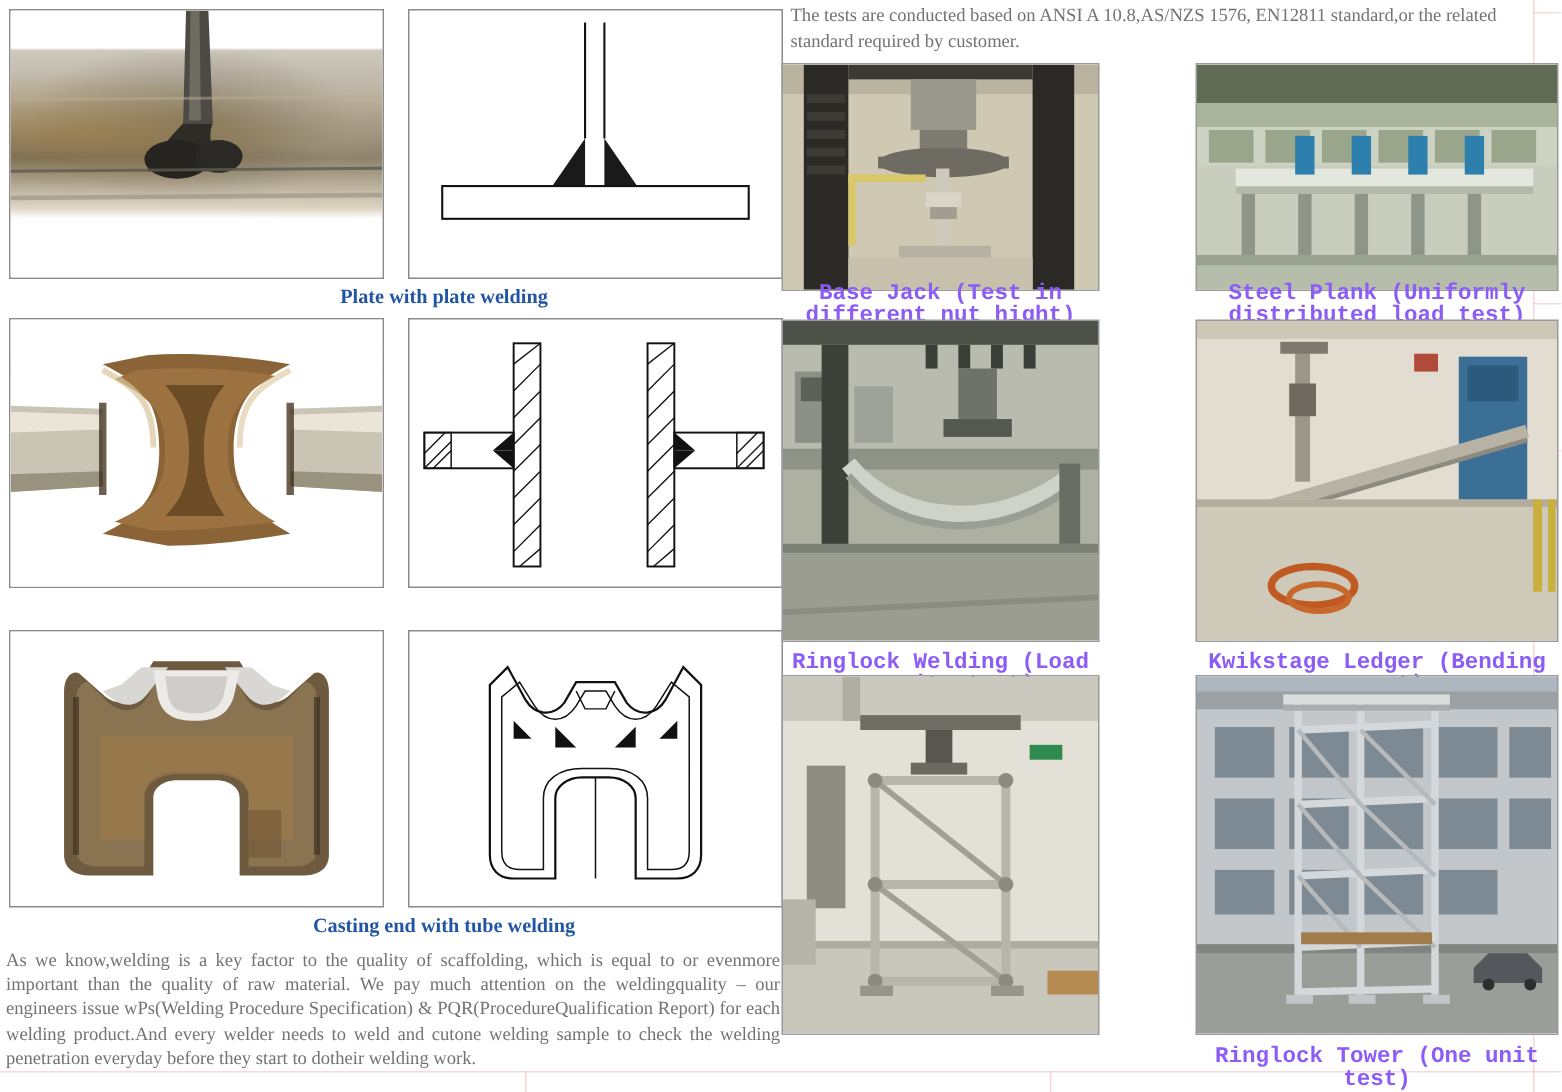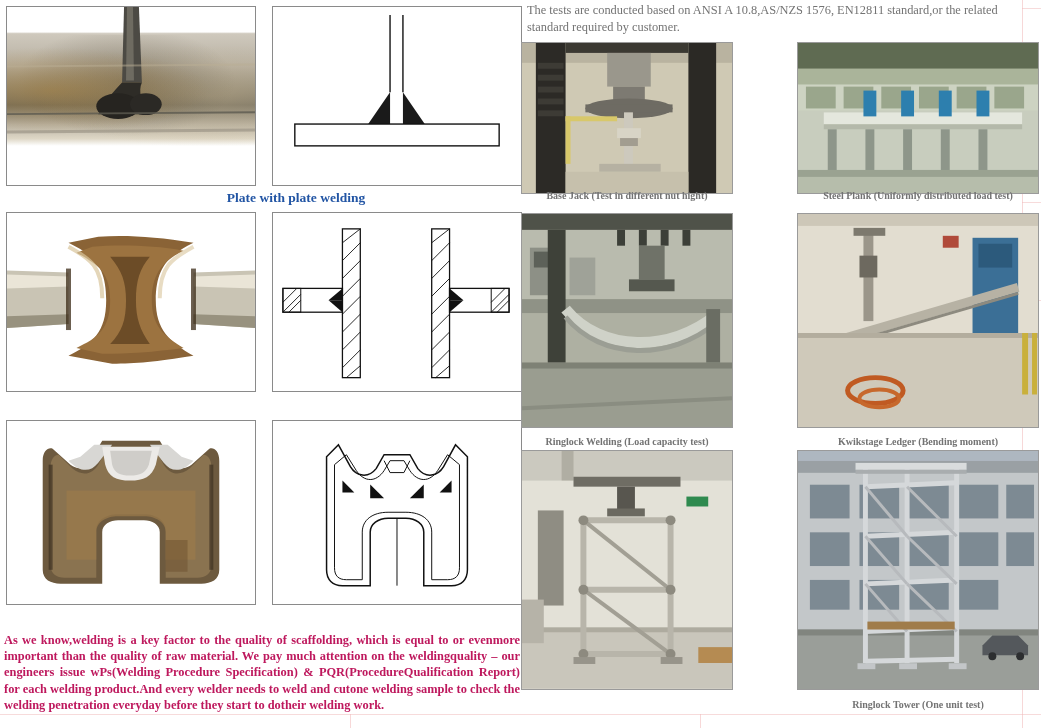--- a/index.html
+++ b/index.html
@@ -51,22 +51,22 @@
   .cap-c { top: 609px; }
 
   
   .left-para {
     position: absolute;
     left: 4px; top: 632px;
     width: 516px;
     font-size: 12.4px;
     line-height: 16.2px;
     text-align: justify;
-    font-weight: bold;
-    color: #be185d;
+    font-weight: normal;
+    color: #737373;
     font-family: "Liberation Serif", serif;
   }
 
   
   .top-note {
     position: absolute;
     left: 527px; top: 2px;
     width: 505px;
     font-size: 12.4px;
     line-height: 17px;
@@ -75,25 +75,25 @@
   }
 
   
   .rphoto {
     position: absolute;
     border: 1px solid #9a9a9a;
     overflow: hidden;
   }
   .rcap {
     position: absolute;
-    color: #737373;
-    font-size: 10px;
+    color: #8b5cf6;
+    font-size: 15px;
     font-weight: bold;
     text-align: center;
-    font-family: Liberation Serif, serif;
+    font-family: Liberation Mono, monospace;
     line-height: 15px;
   }
 
   .rp1 { left: 521px; top: 42px;  width: 212px; height: 152px; }
   .rp2 { left: 797px; top: 42px;  width: 242px; height: 152px; }
   .rp3 { left: 521px; top: 213px; width: 212px; height: 215px; }
   .rp4 { left: 797px; top: 213px; width: 242px; height: 215px; }
   .rp5 { left: 521px; top: 450px; width: 212px; height: 240px; }
   .rp6 { left: 797px; top: 450px; width: 242px; height: 240px; }
 
@@ -338,20 +338,21 @@
 
         <path d="M98,64 L112,78 L98,78 Z" fill="#111"></path>
         <path d="M152,64 L138,78 L152,78 Z" fill="#111"></path>
         <path d="M70,60 L82,72 L70,72 Z" fill="#111"></path>
         <path d="M180,60 L168,72 L180,72 Z" fill="#111"></path>
 
         <line x1="125" y1="98" x2="125" y2="166" class="sw" stroke-width="1"></line>
       </svg>
     </div>
 
+    <div class="fig-caption cap-c">Casting end with tube welding</div>
   </div>
 
   <div class="left-para">As we know,welding is a key factor to the quality of scaffolding, which is equal to or evenmore important than the quality of raw material. We pay much attention on the weldingquality – our engineers issue wPs(Welding Procedure Specification) &amp; PQR(ProcedureQualification Report) for each welding product.And every welder needs to weld and cutone welding sample to check the welding penetration everyday before they start to dotheir welding work.</div>
 
   <div class="top-note">The tests are conducted based on ANSI A 10.8,AS/NZS 1576, EN12811 standard,or the related standard required by customer.</div>
 
   <div class="rphoto rp1">
     <svg class="fill" viewBox="0 0 212 152" preserveAspectRatio="none">
       <rect width="212" height="152" fill="#cfc9b4"></rect>
       <rect x="0" y="0" width="212" height="20" fill="#b9b3a0"></rect>

